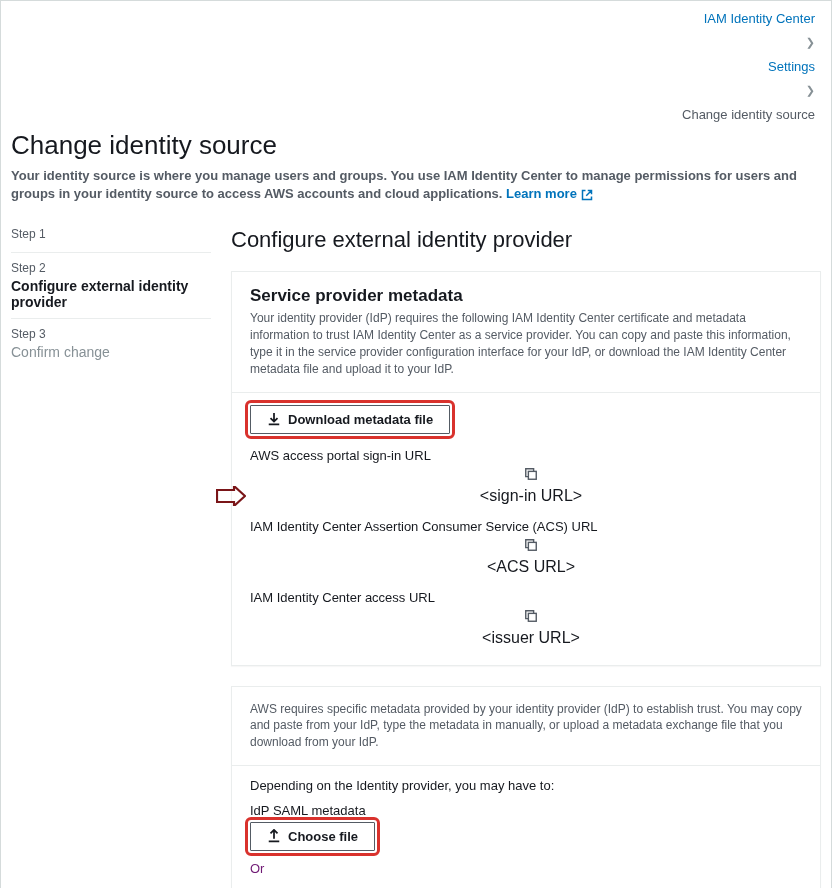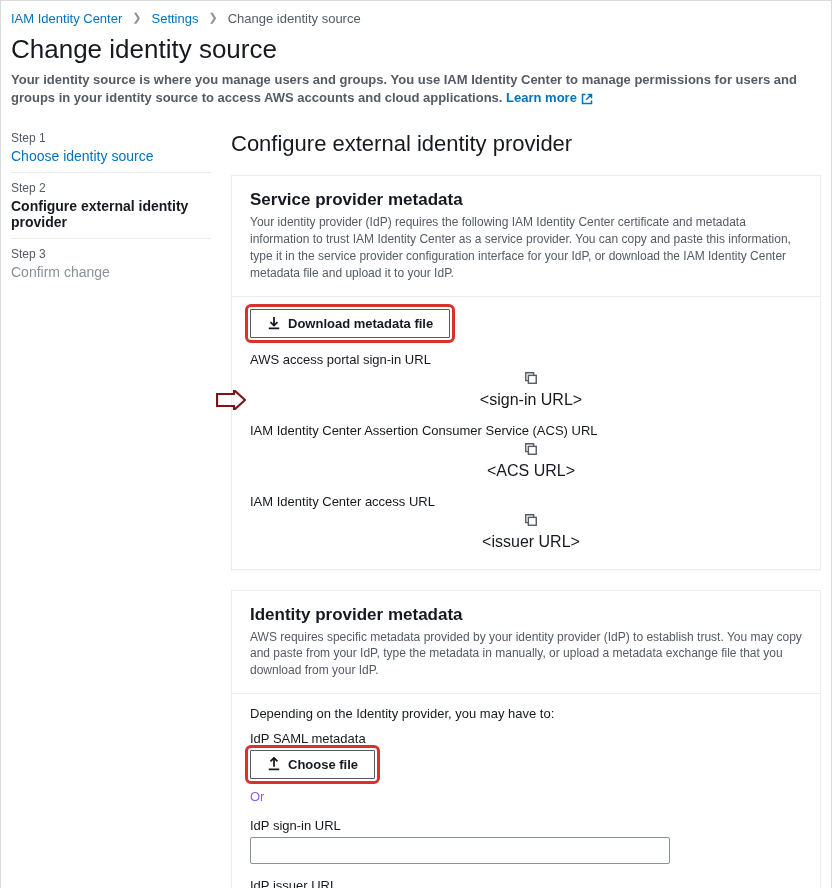--- a/index.html
+++ b/index.html
@@ -13,22 +13,23 @@
     .page {
       border: 1px solid #d5dbdb;
       min-height: 888px;
       display: flex;
       flex-direction: column;
     }
     .breadcrumb {
       padding: 10px 16px 8px 10px;
       font-size: 13px;
       display: flex;
-      align-items: flex-start;
+      align-items: flex-end;
       gap: 10px;
+      flex-direction: column;
     }
     .breadcrumb a { color: #0073bb; text-decoration: none; cursor: pointer; }
     .chev { color: #879196; font-size: 11px; }
     .bc-current { color: #545b64; }
     .header-block {
       padding: 0 16px 10px 10px;
     }
     h1 {
       font-size: 26px;
       font-weight: 400;
@@ -132,21 +133,21 @@
     .arrow-pointer {
       position: absolute;
       left: -34px;
       top: 0;
       width: 30px;
       height: 20px;
       pointer-events: none;
     }
     .rel { position: relative; }
     .note-text { font-size: 13px; color: #16191f; margin-bottom: 10px; }
-    .or { font-size: 13px; color: #8b5cf6; margin-top: 10px; }
+    .or { font-size: 13px; color: #701a75; margin-top: 10px; }
   </style>
 </head>
 <body>
 
 <div class="page">
 
   <div class="breadcrumb">
     <a>IAM Identity Center</a>
     <span class="chev">❯</span>
     <a>Settings</a>
@@ -164,21 +165,20 @@
           <path d="M6 2H2v12h12v-4M9 2h5v5M14 2L7 9"></path>
         </svg>
       </a>
     </p>
   </div>
 
   <div class="body-row">
     <div class="stepper">
       <div class="step">
         <div class="step-label">Step 1</div>
-        <div class="step-title step-link">Choose identity source</div>
       </div>
       <div class="step">
         <div class="step-label">Step 2</div>
         <div class="step-title step-current">Configure external identity provider</div>
       </div>
       <div class="step">
         <div class="step-label">Step 3</div>
         <div class="step-title step-future">Confirm change</div>
       </div>
     </div>
@@ -228,21 +228,20 @@
               <rect x="5" y="5" width="9" height="9"></rect>
                 <path d="M11 5V2H2v9h3"></path>
             </svg>
             <span class="value-text">&lt;issuer URL&gt;</span>
           </div>
         </div>
       </div>
 
       <div class="panel">
         <div class="panel-head">
-          <h3>Identity provider metadata</h3>
           <div class="panel-desc">AWS requires specific metadata provided by your identity provider (IdP) to establish trust. You may copy and paste from your IdP, type the metadata in manually, or upload a metadata exchange file that you download from your IdP.</div>
         </div>
         <div class="panel-body">
           <p class="note-text">Depending on the Identity provider, you may have to:</p>
 
           <div class="field-label" style="margin-top:6px">IdP SAML metadata</div>
           <button class="btn highlight">
             <svg width="14" height="14" viewBox="0 0 16 16" fill="none" stroke="#16191f" stroke-width="2">
               <path d="M8 11V2M4 5l4-4 4 4M2 14h12"></path>
             </svg>

